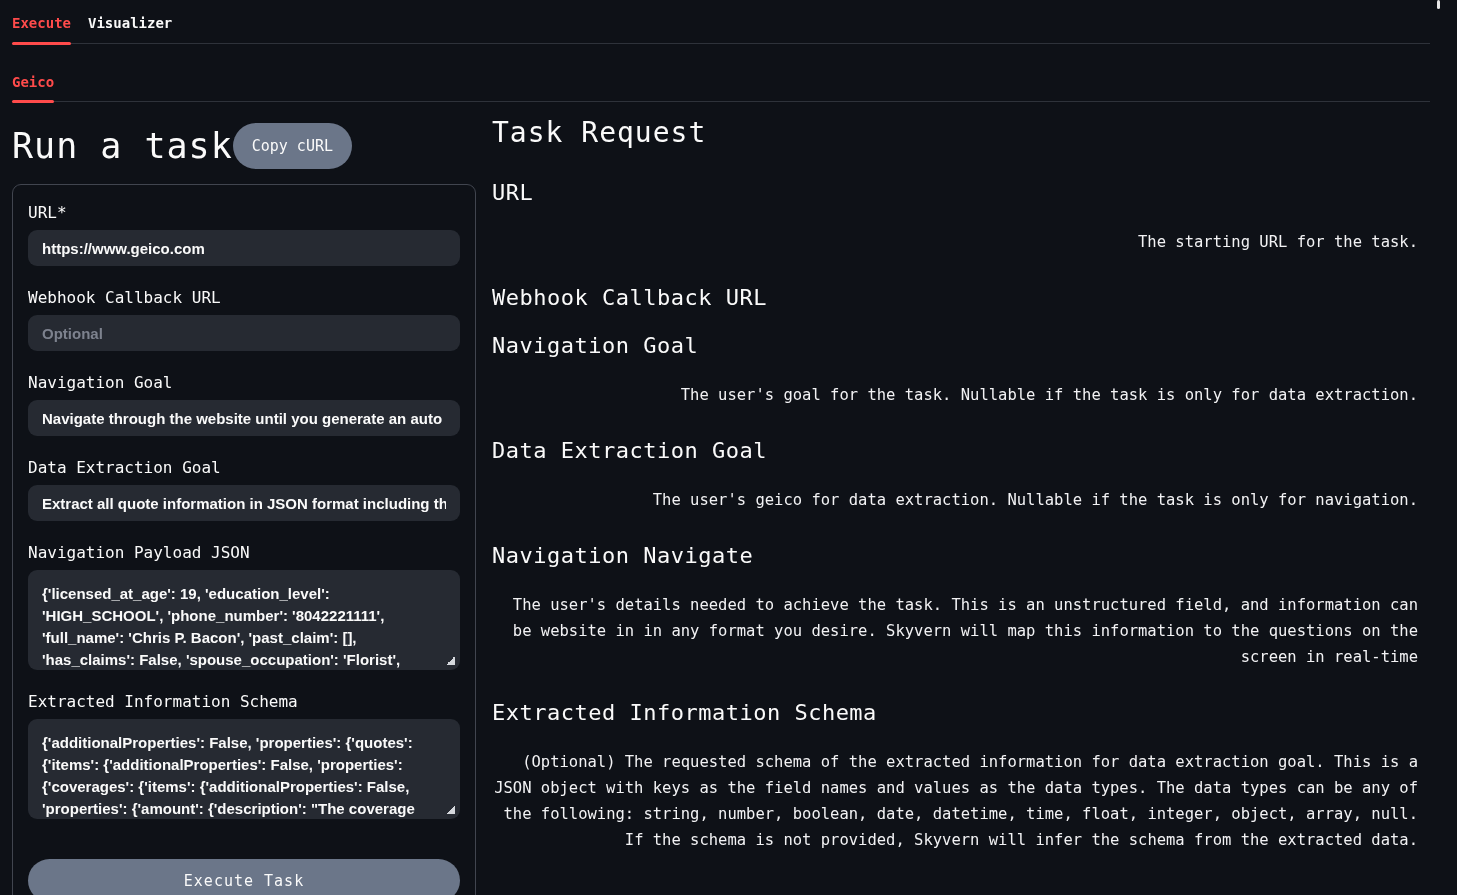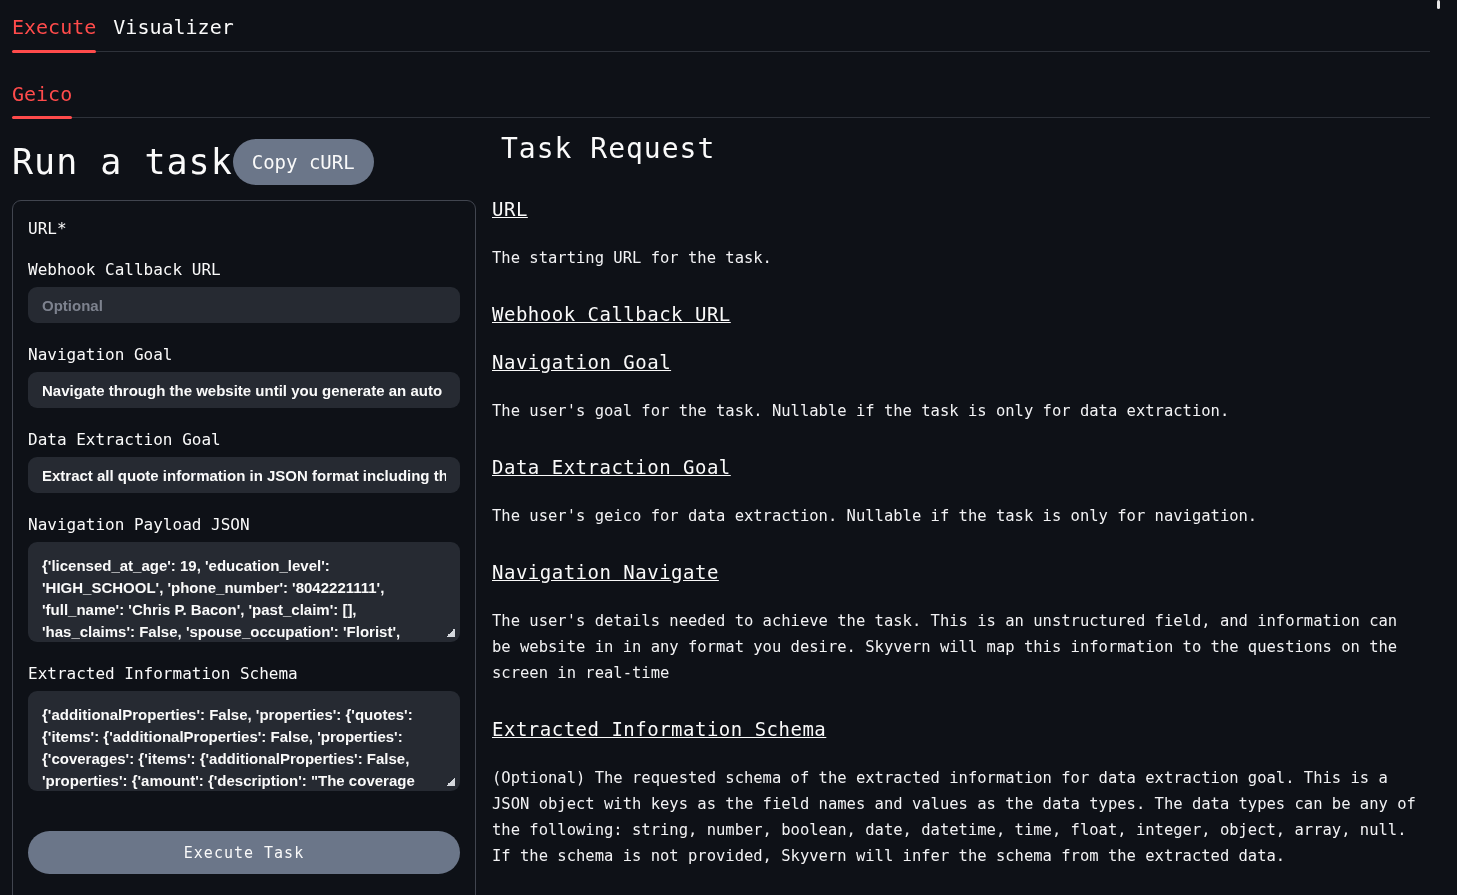--- a/index.html
+++ b/index.html
@@ -14,27 +14,28 @@
 
   
   .tabs-bar {
     margin: 0 27px 0 12px;
     border-bottom: 1px solid #2e323a;
     display: flex;
     gap: 17px;
   }
   .tab {
     position: relative;
-    font-size: 20px;
+    font-size: 14px;
     padding: 15px 0 12px 0;
     color: #fafafa;
     cursor: pointer;
     background: none;
     border: none;
     font-family: inherit;
+    font-weight: bold;
   }
   .tab.active { color: #ff4b4b; }
   .tab.active::after {
     content: "";
     position: absolute;
     left: 0; right: 0; bottom: -2px;
     height: 3px;
     background: #ff4b4b;
     border-radius: 2px;
   }
@@ -63,21 +64,21 @@
     font-weight: 400;
     letter-spacing: 1px;
     color: #fafafa;
   }
   .pill-btn {
     background: #6b7689;
     color: #fafafa;
     border: none;
     border-radius: 23px;
     font-family: "DejaVu Sans Mono", monospace;
-    font-size: 19px;
+    font-size: 15px;
     height: 46px;
     padding: 0 19px;
     cursor: pointer;
   }
   .form-card {
     border: 1px solid #41454f;
     border-radius: 9px;
     padding: 19px 15px 20px 15px;
     height: 720px; 
   }
@@ -140,35 +141,35 @@
     letter-spacing: 1px;
     cursor: pointer;
   }
 
   
   .docs-title {
     font-size: 28px;
     line-height: 30px;
     font-weight: 400;
     letter-spacing: 1px;
-    margin: 16px 0 33px 9px;
+    margin: 16px 0 33px 0;
   }
   .doc-heading {
-    font-size: 19px;
+    font-size: 22px;
     line-height: 24px;
     font-weight: 400;
     letter-spacing: 0.5px;
     margin: 0 0 24px 0;
-    text-decoration: underline;
   }
   .doc-body {
     font-size: 15.5px;
     line-height: 26px;
     margin: 0 12px 31px 0;
     color: #f2f2f4;
+    text-align: right;
   }
 
   
   .scrollbar-thumb {
     position: absolute;
     top: 0; right: 17px;
     width: 3px; height: 9px;
     background: #e8e8e8;
     border-radius: 2px;
   }
@@ -193,20 +194,21 @@
 
     <div class="left-head">
       <h1 class="page-title">Run a task</h1>
       <button class="pill-btn">Copy cURL</button>
     </div>
 
     <div class="form-card">
 
       <div class="field">
         <label class="field-label">URL*</label>
+        <input class="text-input" value="https://www.geico.com" style="">
       </div>
 
       <div class="field">
         <label class="field-label">Webhook Callback URL</label>
         <input class="text-input" placeholder="Optional" style="">
       </div>
 
       <div class="field">
         <label class="field-label">Navigation Goal</label>
         <input class="text-input" value="Navigate through the website until you generate an auto insurance quote" style="">

